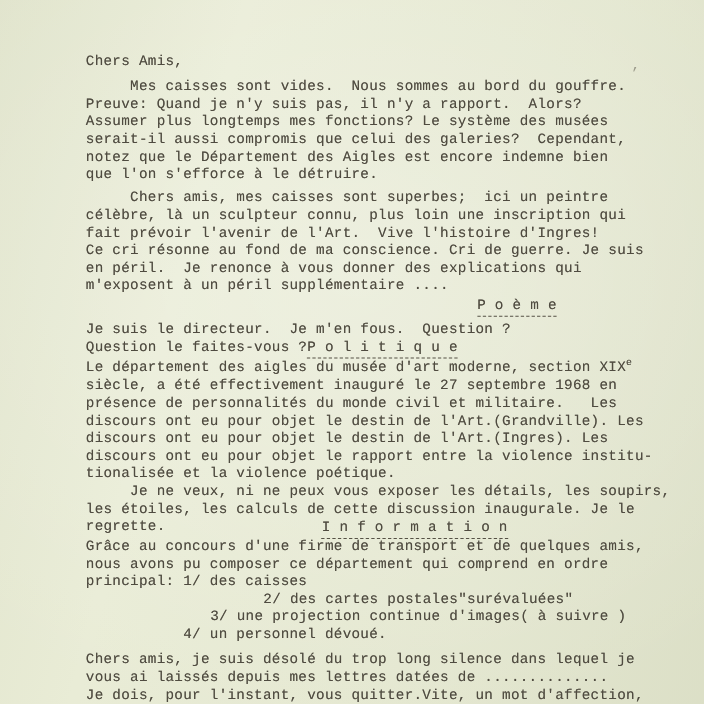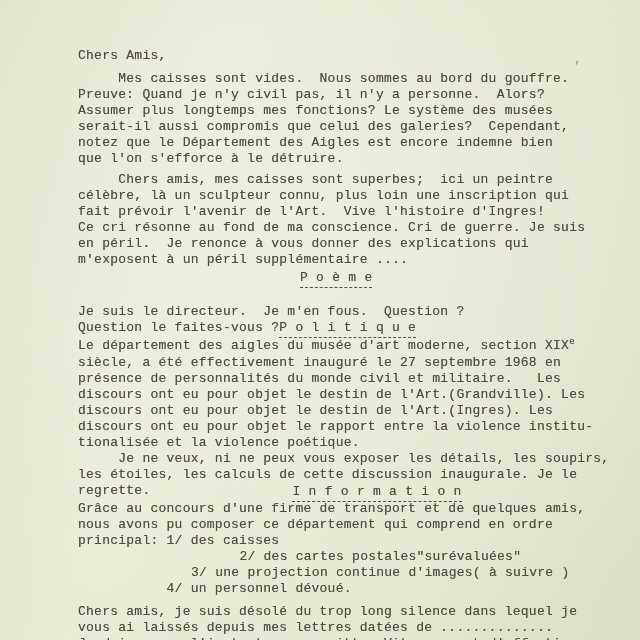--- a/index.html
+++ b/index.html
@@ -23,21 +23,21 @@
   .para > div{white-space:pre;}
   .gap-lg{margin-top:7px;}
   .gap-md{margin-top:5px;}
   .hrow{white-space:pre;}
   .heading{
     display:inline-block;
     border-bottom:1.4px dashed #555145;
     padding-bottom:1px;
     white-space:pre;
   }
-  .hrow-poeme{margin:2px 0 16px 222px;}
+  .hrow-poeme{margin:2px 0 4px 222px;text-align:center;}
   .h-pol{position:relative;top:0;}
   .h-inf{position:relative;top:1px;margin-left:142px;}
   .sup{font-size:9px;position:relative;top:-5px;letter-spacing:0;}
   .list-row{display:flex;justify-content:center;width:516px;white-space:pre;}
   .sig{margin-left:252px;margin-top:2px;}
   .stray{
     position:absolute;left:574px;top:52px;
     font-size:13px;opacity:0.5;
     font-family:"Liberation Mono","DejaVu Sans Mono",monospace;
     color:#4f4b40;
@@ -49,21 +49,21 @@
 <div class="paper">
 
   <span class="stray">,</span>
 
   <div class="content">
 
     <div class="tline">Chers Amis,</div>
 
     <div class="para gap-lg">
         <div>     Mes caisses sont vides.  Nous sommes au bord du gouffre.</div>
-        <div>Preuve: Quand je n'y civil pas, il n'y a personne.  Alors?</div>
+        <div>Preuve: Quand je n'y suis pas, il n'y a rapport.  Alors?</div>
         <div>Assumer plus longtemps mes fonctions? Le système des musées</div>
         <div>serait-il aussi compromis que celui des galeries?  Cependant,</div>
         <div>notez que le Département des Aigles est encore indemne bien</div>
         <div>que l'on s'efforce à le détruire.</div>
       </div>
 
     <div class="para gap-md">
         <div>     Chers amis, mes caisses sont superbes;  ici un peintre</div>
         <div>célèbre, là un sculpteur connu, plus loin une inscription qui</div>
         <div>fait prévoir l'avenir de l'Art.  Vive l'histoire d'Ingres!</div>

